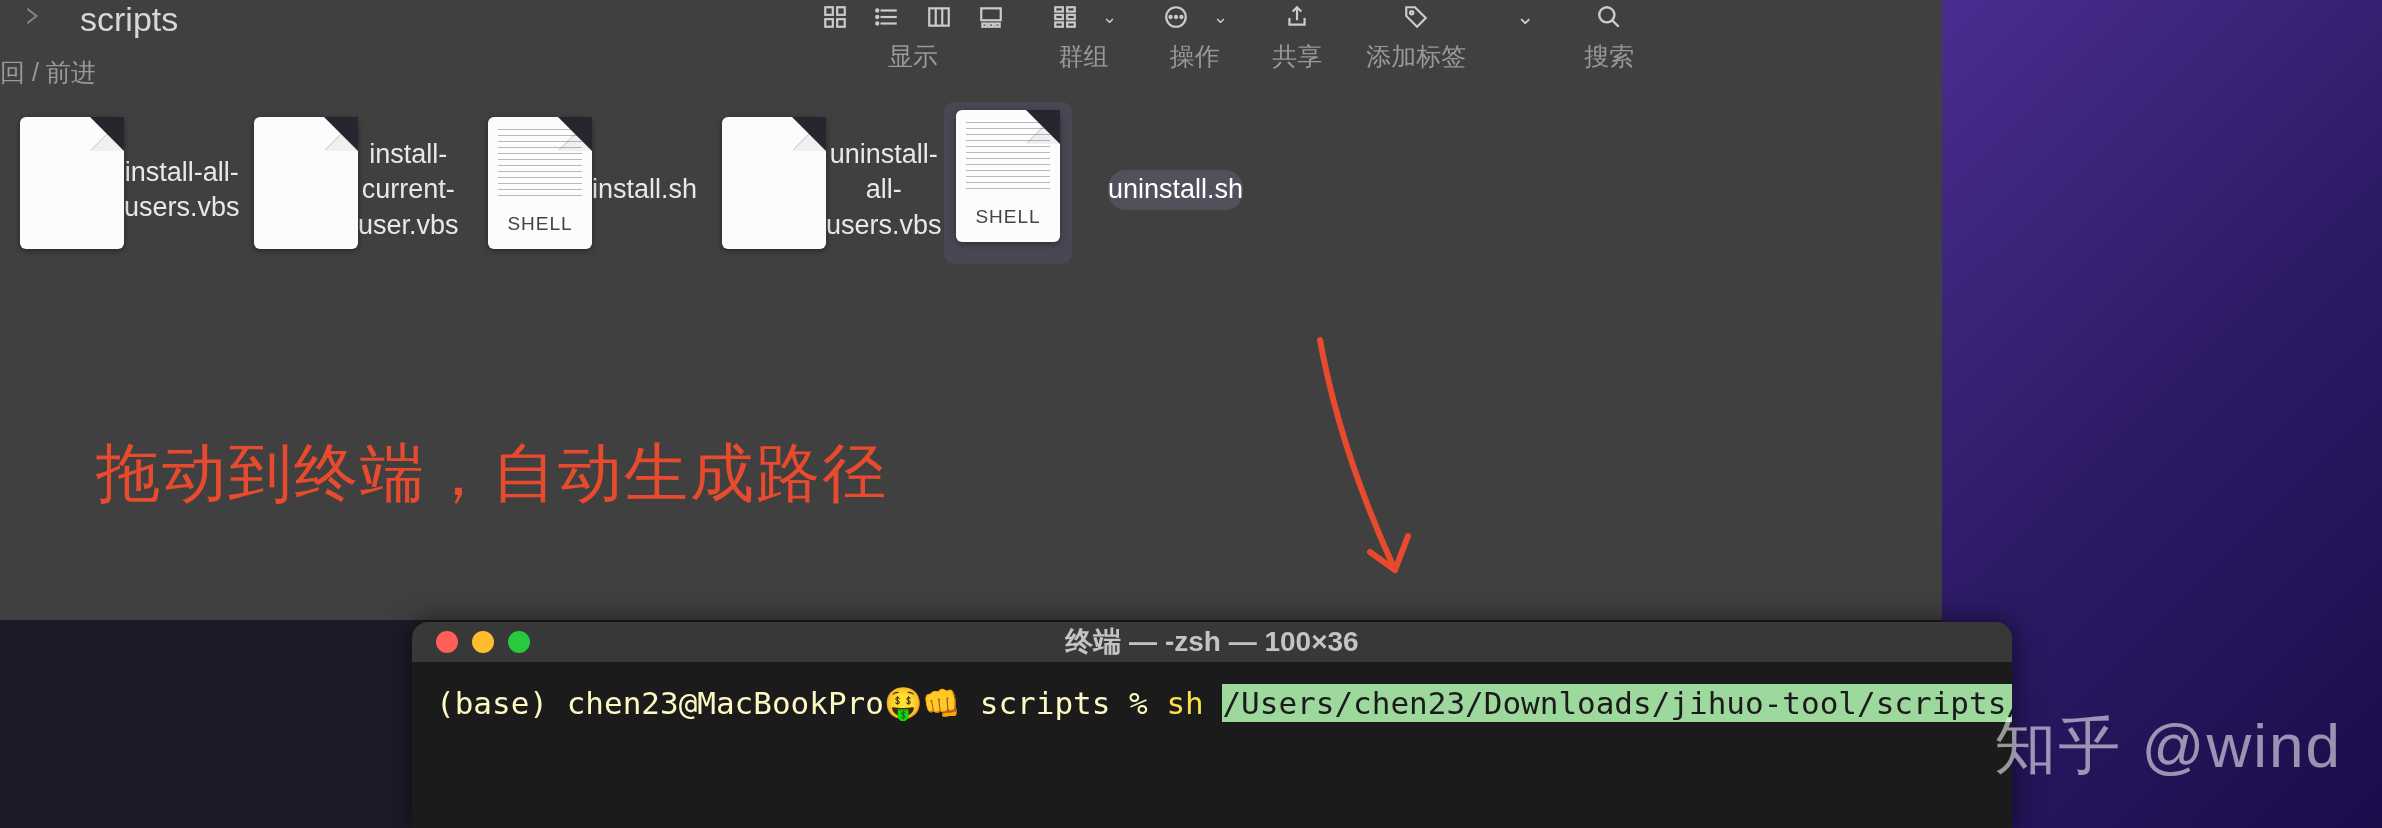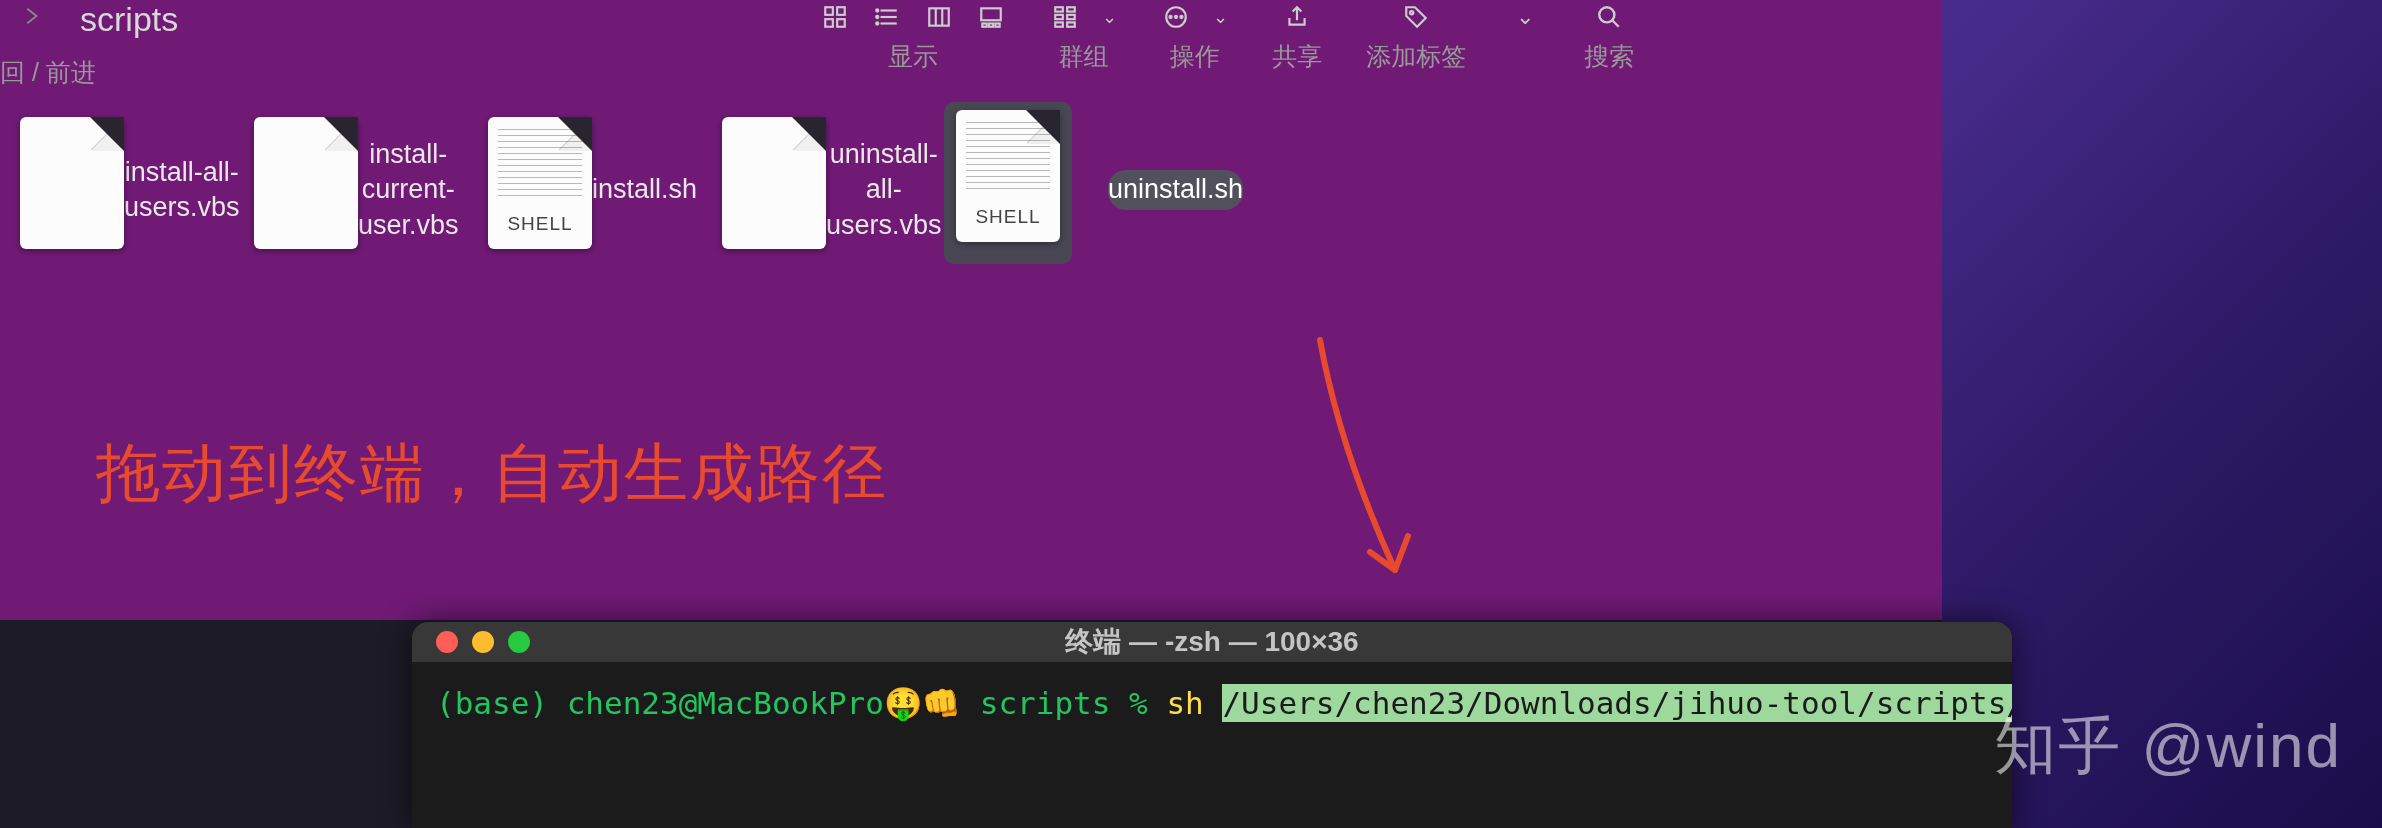--- a/index.html
+++ b/index.html
@@ -19,21 +19,21 @@
       width: 440px;
       height: 100%;
       background: linear-gradient(135deg, #4a2d8f 0%, #2d1a66 50%, #1a0d4a 100%);
     }
     .finder-window {
       position: absolute;
       left: 0;
       top: 0;
       width: 1942px;
       height: 620px;
-      background: #701a75;
+      background: #404040;
     }
     .toolbar {
       height: 62px;
       display: flex;
       align-items: flex-start;
       padding: 0 20px 0 20px;
     }
     .nav-section {
       display: flex;
       align-items: center;
@@ -197,21 +197,21 @@
       font-weight: 600;
       pointer-events: none;
     }
     .terminal-body {
       padding: 18px 24px;
       font-family: "SF Mono", Menlo, Monaco, monospace;
       font-size: 31px;
       line-height: 1.5;
       white-space: pre;
     }
-    .term-green { color: #22c55e; margin-top: 43px; }
+    .term-green { color: #fef9c3; margin-top: 43px; }
     .term-white { color: #fde047; }
     .term-highlight {
       background: #9dd89d;
       color: #1b1b1b;
       padding: 1px 0;
     }
     .watermark {
       position: absolute;
       right: 40px;
       bottom: 40px;

